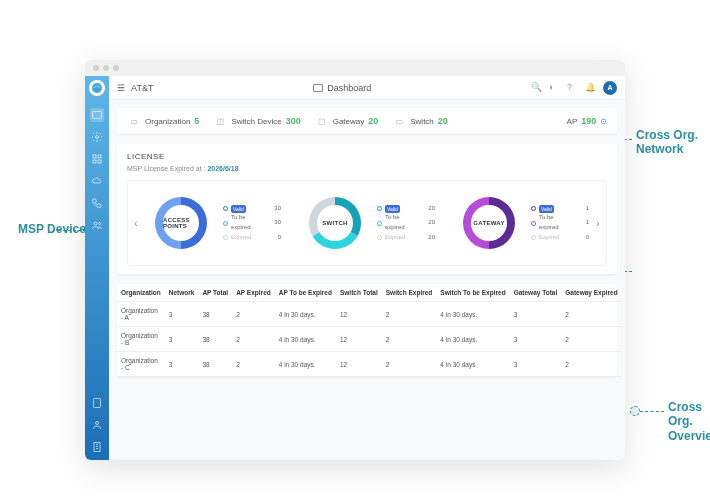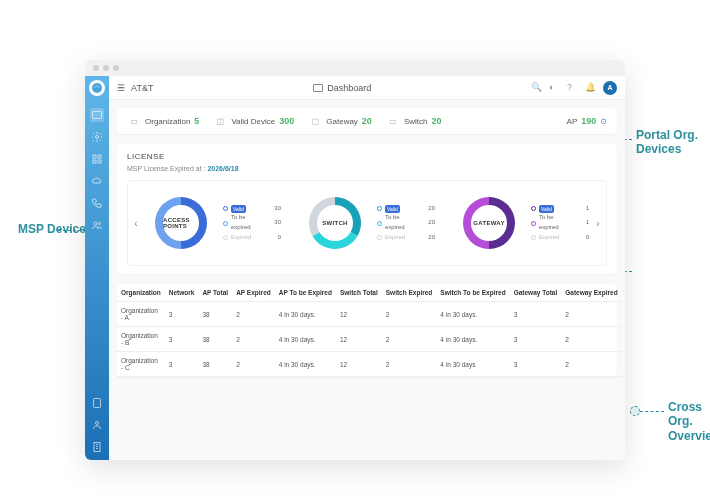--- a/index.html
+++ b/index.html
@@ -54,21 +54,21 @@
 <body>
 
 <div class="annot" style="left:18px;top:222px">
   <span>MSP Device</span>
   <div class="line" style="left:40px;top:8px;width:58px"></div>
   <div class="dot" style="left:98px;top:3px"></div>
 </div>
 <div class="annot" style="left:636px;top:128px">
   <div class="dot" style="left:-38px;top:6px"></div>
   <div class="line" style="left:-28px;top:11px;width:24px"></div>
-  <span>Portal Org. Devices</span>
+  <span>Cross Org. Network</span>
 </div>
 <div class="annot" style="left:636px;top:260px">
   <div class="dot" style="left:-38px;top:6px"></div>
   <div class="line" style="left:-28px;top:11px;width:24px"></div>
 </div>
 <div class="annot" style="left:668px;top:400px">
   <div class="dot" style="left:-38px;top:6px"></div>
   <div class="line" style="left:-28px;top:11px;width:24px"></div>
   <span>Cross Org. Overview</span>
 </div>
@@ -161,21 +161,21 @@
       </div>
       <div class="content">
         <div class="statbar">
           <div class="stat">
               <span class="ico">▭</span>
               <span>Organization</span> 
               <span class="val">5</span>
             </div>
           <div class="stat">
               <span class="ico">◫</span>
-              <span>Valid Device</span> 
+              <span>Switch Device</span> 
               <span class="val">300</span>
             </div>
           <div class="stat">
               <span class="ico">▢</span>
               <span>Gateway</span> 
               <span class="val">20</span>
             </div>
           <div class="stat">
               <span class="ico">▭</span>
               <span>Switch</span> 

